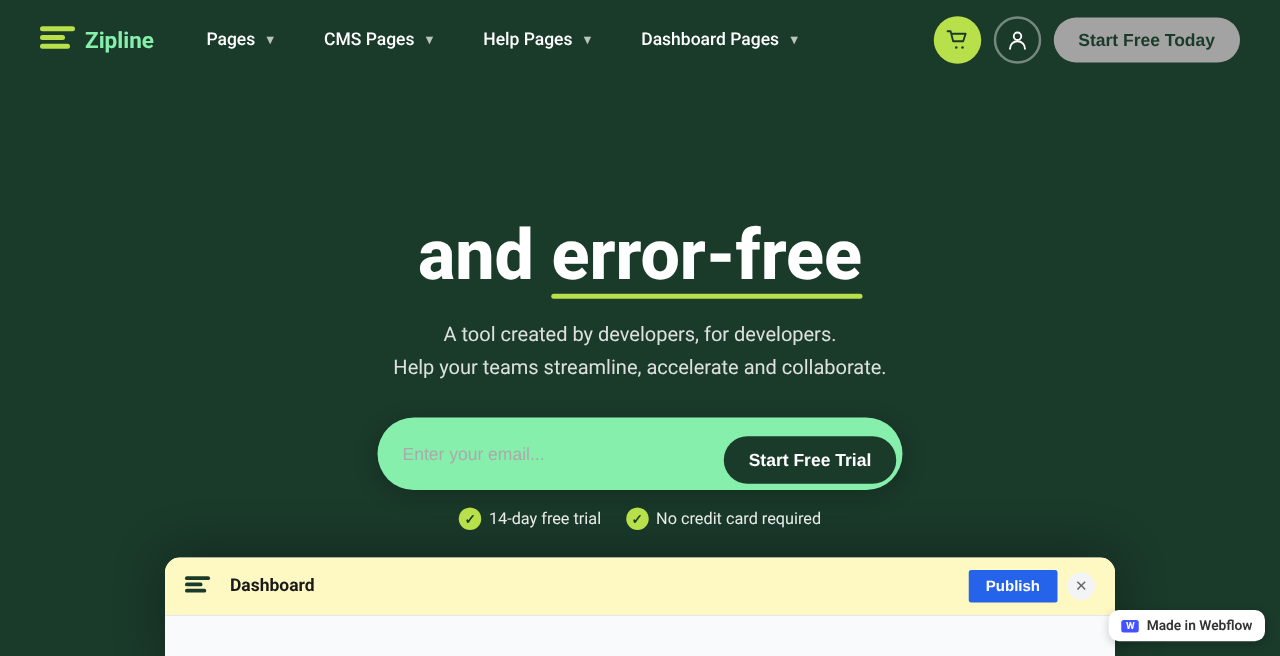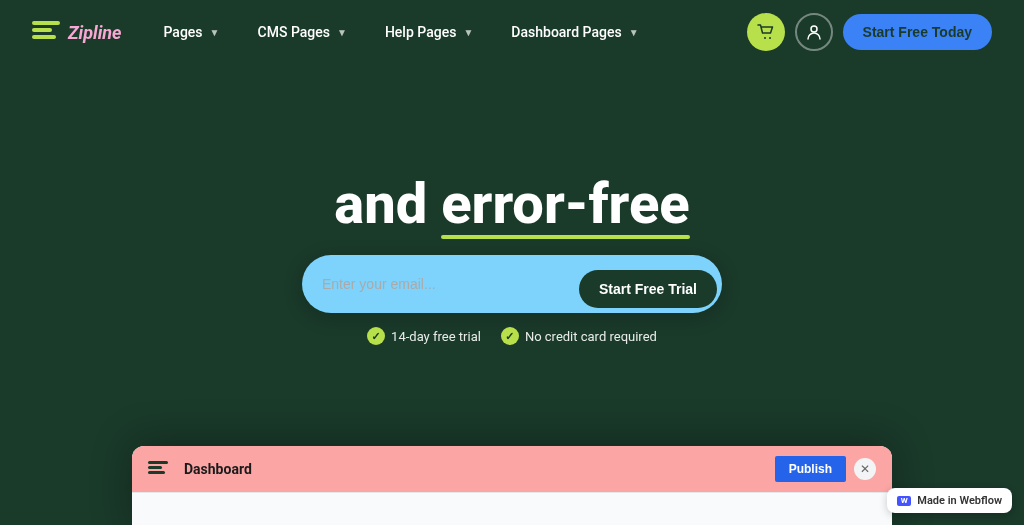--- a/index.html
+++ b/index.html
@@ -45,24 +45,23 @@
       height: 4px;
       border-radius: 2px;
       background-color: #b8e04a;
     }
 
     .logo-icon span:nth-child(1) { width: 100%; }
     .logo-icon span:nth-child(2) { width: 70%; }
     .logo-icon span:nth-child(3) { width: 85%; }
 
     .logo-text {
-      color: #f9a8d4;
+      color: #86efac;
       font-size: 18px;
       font-weight: 700;
-      font-style: italic;
     }
 
     .nav-links {
       display: flex;
       align-items: center;
       gap: 16px;
       flex: 1;
     }
 
     .nav-item {
@@ -108,21 +107,21 @@
       font-size: 16px;
     }
 
     .icon-btn.user-btn {
       background: transparent;
       border: 2px solid rgba(255,255,255,0.4);
       color: white;
     }
 
     .cta-nav-btn {
-      background: #3b82f6;
+      background: #a3a3a3;
       color: #1a3a2a;
       border: none;
       border-radius: 24px;
       padding: 10px 20px;
       font-size: 14px;
       font-weight: 600;
       cursor: pointer;
       white-space: nowrap;
     }
 
@@ -164,21 +163,21 @@
       line-height: 1.6;
       margin-bottom: 28px;
     }
 
     
     .email-form {
       display: flex;
       align-items: center;
       max-width: 420px;
       margin: 0 auto 14px;
-      background: #7dd3fc;
+      background: #86efac;
       border-radius: 40px;
       padding: 5px 5px 5px 20px;
       box-shadow: 0 4px 20px rgba(0,0,0,0.2);
     }
 
     .email-input {
       flex: 1;
       border: none;
       outline: none;
       font-size: 14px;
@@ -244,21 +243,21 @@
       border-radius: 12px 12px 0 0;
       overflow: hidden;
       box-shadow: 0 -4px 40px rgba(0,0,0,0.3);
     }
 
     .dashboard-titlebar {
       display: flex;
       align-items: center;
       padding: 10px 16px;
       border-bottom: 1px solid #e5e7eb;
-      background: #fca5a5;
+      background: #fef9c3;
     }
 
     .dashboard-logo {
       display: flex;
       align-items: center;
       gap: 6px;
       margin-right: 16px;
     }
 
     .dash-logo-icon {
@@ -398,20 +397,24 @@
     </button>
     <button class="cta-nav-btn">Start Free Today</button>
   </div>
 </nav>
 
 <section class="hero">
   <h1 class="hero-title">
     <br>
     <span>and </span><span class="underline-text">error-free</span>
   </h1>
+  <p class="hero-subtitle">
+    <span>A tool created by developers, for developers.</span><br>
+    <span>Help your teams streamline, accelerate and collaborate.</span>
+  </p>
 
   <div class="email-form">
     <input type="email" class="email-input" placeholder="Enter your email..." style="">
     <button class="trial-btn">Start Free Trial</button>
   </div>
 
   <div class="badges">
     <div class="badge">
       <span class="badge-check">✓</span>
       <span>14-day free trial</span>

